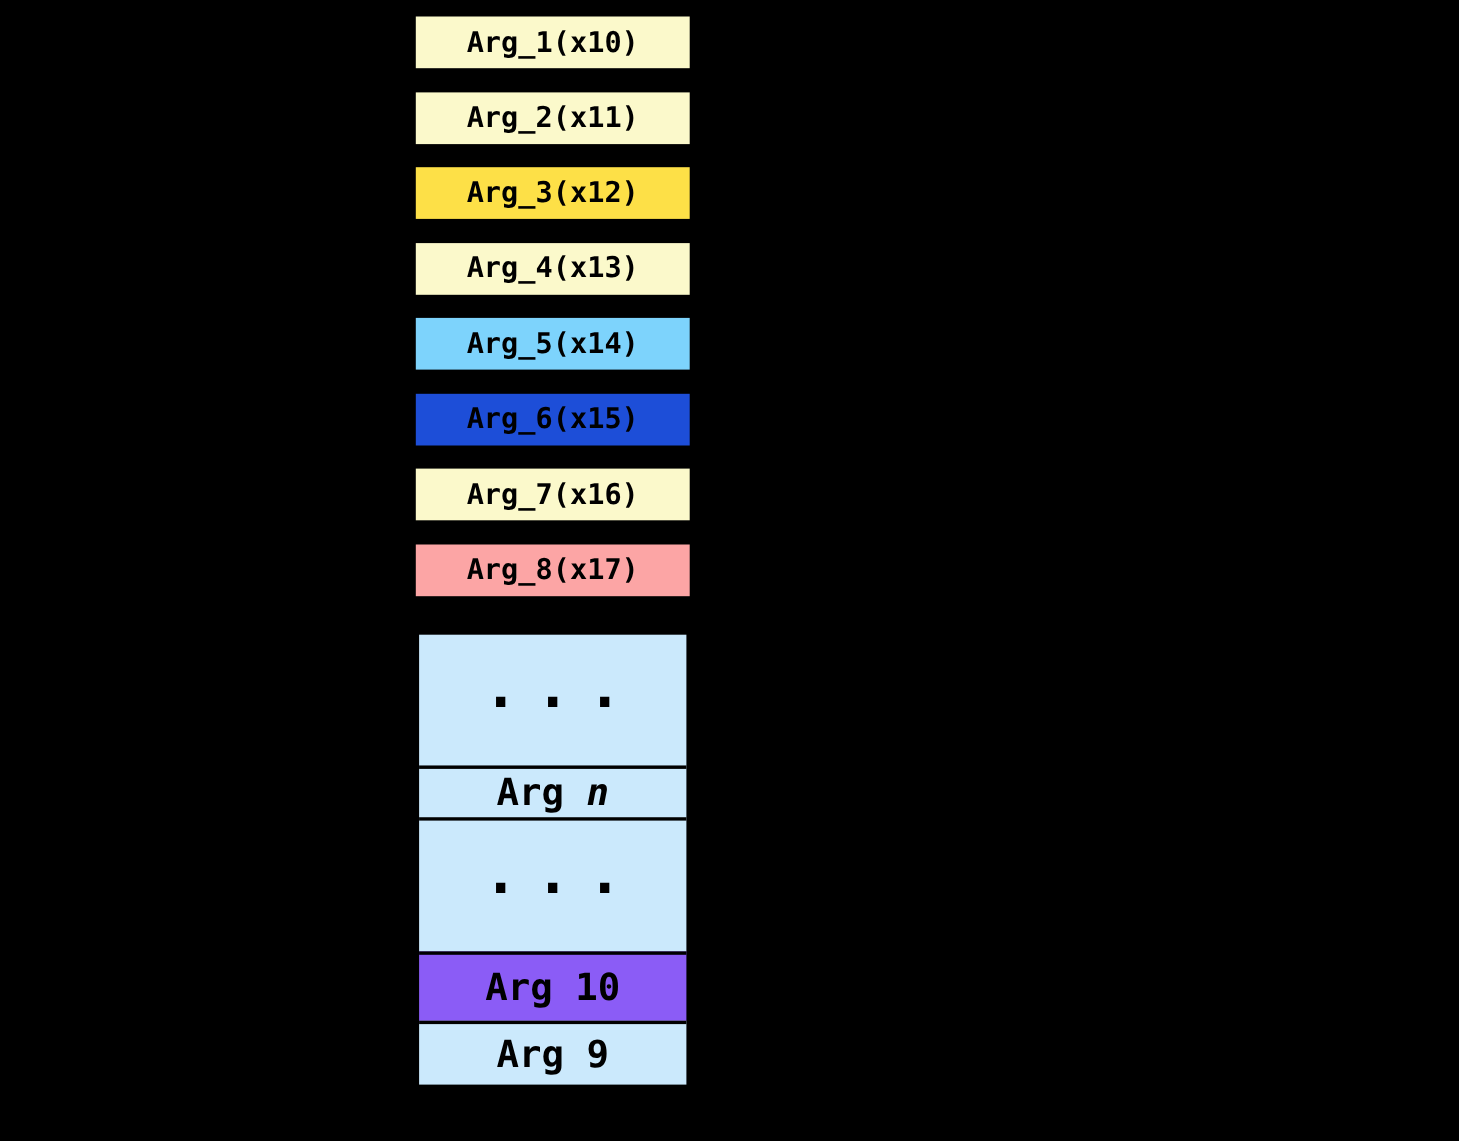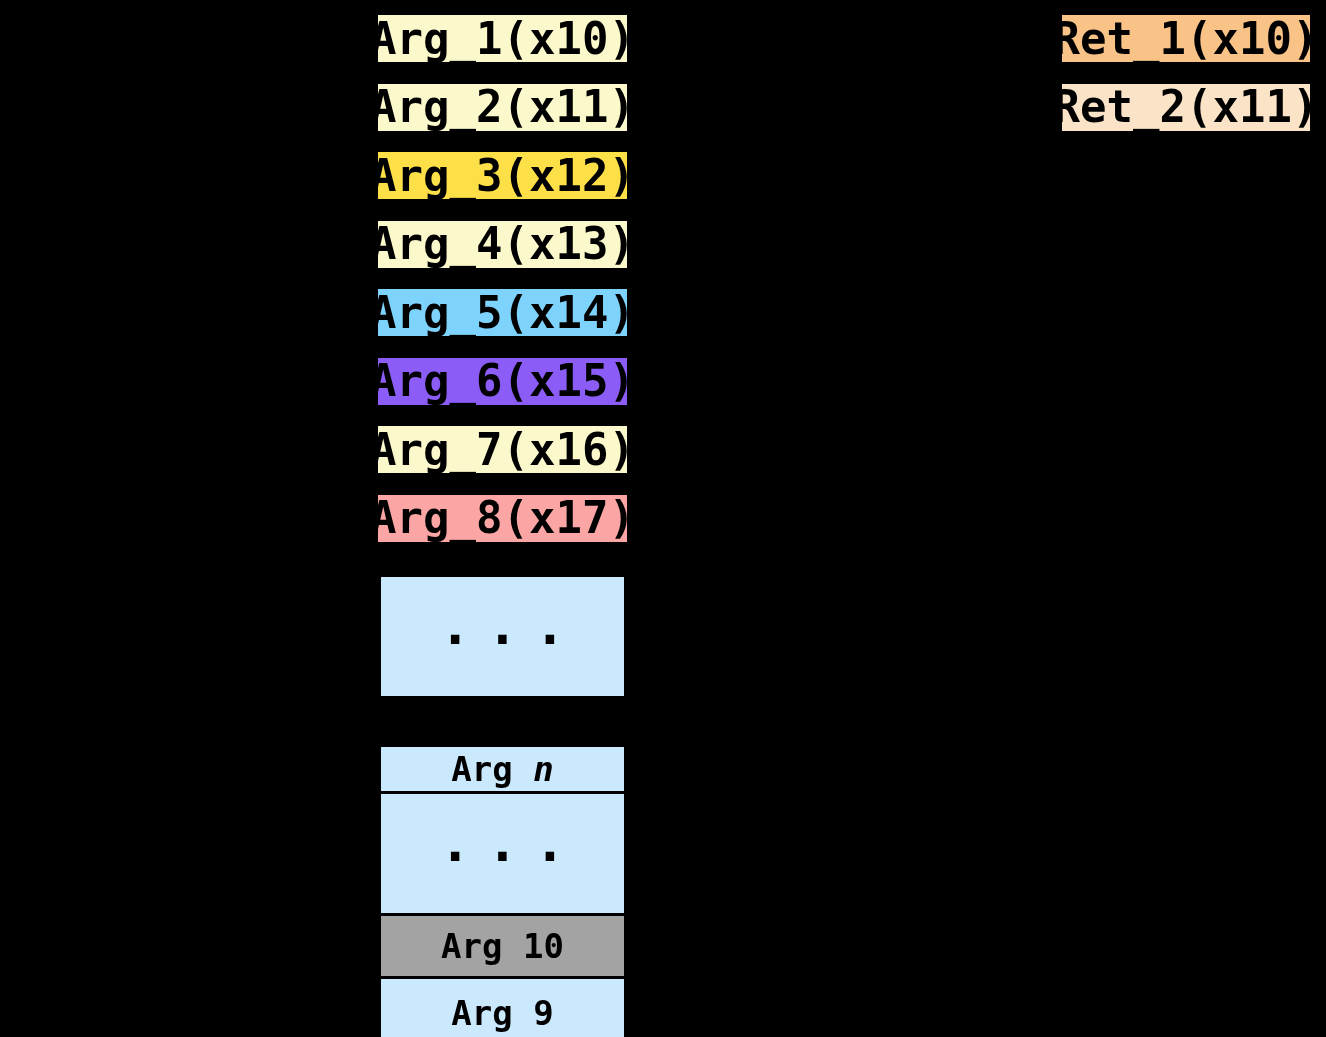--- a/index.html
+++ b/index.html
@@ -23,21 +23,21 @@
     flex-direction: column;
     gap: 21.5px;
   }
   .arg-col  { left: 378px;  top: 15px; width: 249px; }
   .ret-col  { left: 1062px; top: 15px; width: 248px; }
   .regbox {
     height: 47px;
     display: flex;
     align-items: center;
     justify-content: center;
-    font-size: 44px;
+    font-size: 26px;
     line-height: 1;
     white-space: pre;
   }
   .stack {
     position: absolute;
     left: 378px;
     top: 574px;
     width: 249px;
     box-sizing: border-box;
     border: 3px solid #000000;
@@ -46,24 +46,24 @@
     box-sizing: border-box;
     display: flex;
     align-items: center;
     justify-content: center;
     font-size: 34px;
     line-height: 1;
     white-space: pre;
   }
   .srow + .srow { border-top: 3px solid #000000; }
   .h-dots1 { height: 119px; }
-  .h-argn  { height: 47px; margin-top: 48px;  }
+  .h-argn  { height: 47px;  }
   .h-dots2 { height: 122px; }
   .h-arg10 { height: 63px;  }
-  .h-arg9  { height: 70px;  }
+  .h-arg9  { height: 58px;  }
   .dots {
     font-size: 52px;
     letter-spacing: 16px;
     margin-right: -16px;
     transform: translateY(-11px);
   }
   .var-italic { font-style: italic; }
 </style>
 </head>
 <body>
@@ -79,51 +79,43 @@
     </div>
     <div class="regbox" style="background: #fde047;">
       <span>Arg_3(x12)</span>
     </div>
     <div class="regbox" style="background: rgb(251, 249, 203);">
       <span>Arg_4(x13)</span>
     </div>
     <div class="regbox" style="background: #7dd3fc;">
       <span>Arg_5(x14)</span>
     </div>
-    <div class="regbox" style="background: #8b5cf6;">
+    <div class="regbox" style="background: #1d4ed8;">
       <span>Arg_6(x15)</span>
     </div>
     <div class="regbox" style="background: rgb(251, 249, 203); text-align: right;">
       <span>Arg_7(x16)</span>
     </div>
     <div class="regbox" style="background: #fca5a5;">
       <span>Arg_8(x17)</span>
     </div>
   </div>
 
-  <div class="col ret-col">
-    <div class="regbox" style="background: rgb(249, 194, 134);">
-      <span>Ret_1(x10)</span>
-    </div>
-    <div class="regbox" style="background: rgb(251, 227, 199);">
-      <span>Ret_2(x11)</span>
-    </div>
-  </div>
 
   <div class="stack">
     <div class="srow h-dots1" style="background: rgb(203, 233, 252);">
       <span class="dots">...</span>
     </div>
     <div class="srow h-argn" style="background: rgb(203, 233, 252);">
       <span>Arg </span><span class="var-italic">n</span>
     </div>
     <div class="srow h-dots2" style="background: rgb(203, 233, 252);">
       <span class="dots">...</span>
     </div>
-    <div class="srow h-arg10" style="background: #a3a3a3;">
+    <div class="srow h-arg10" style="background: #8b5cf6;">
       <span>Arg 10</span>
     </div>
     <div class="srow h-arg9" style="background: rgb(203, 233, 252);">
       <span>Arg 9</span>
     </div>
   </div>
 
 </div>
 
 </body></html>

